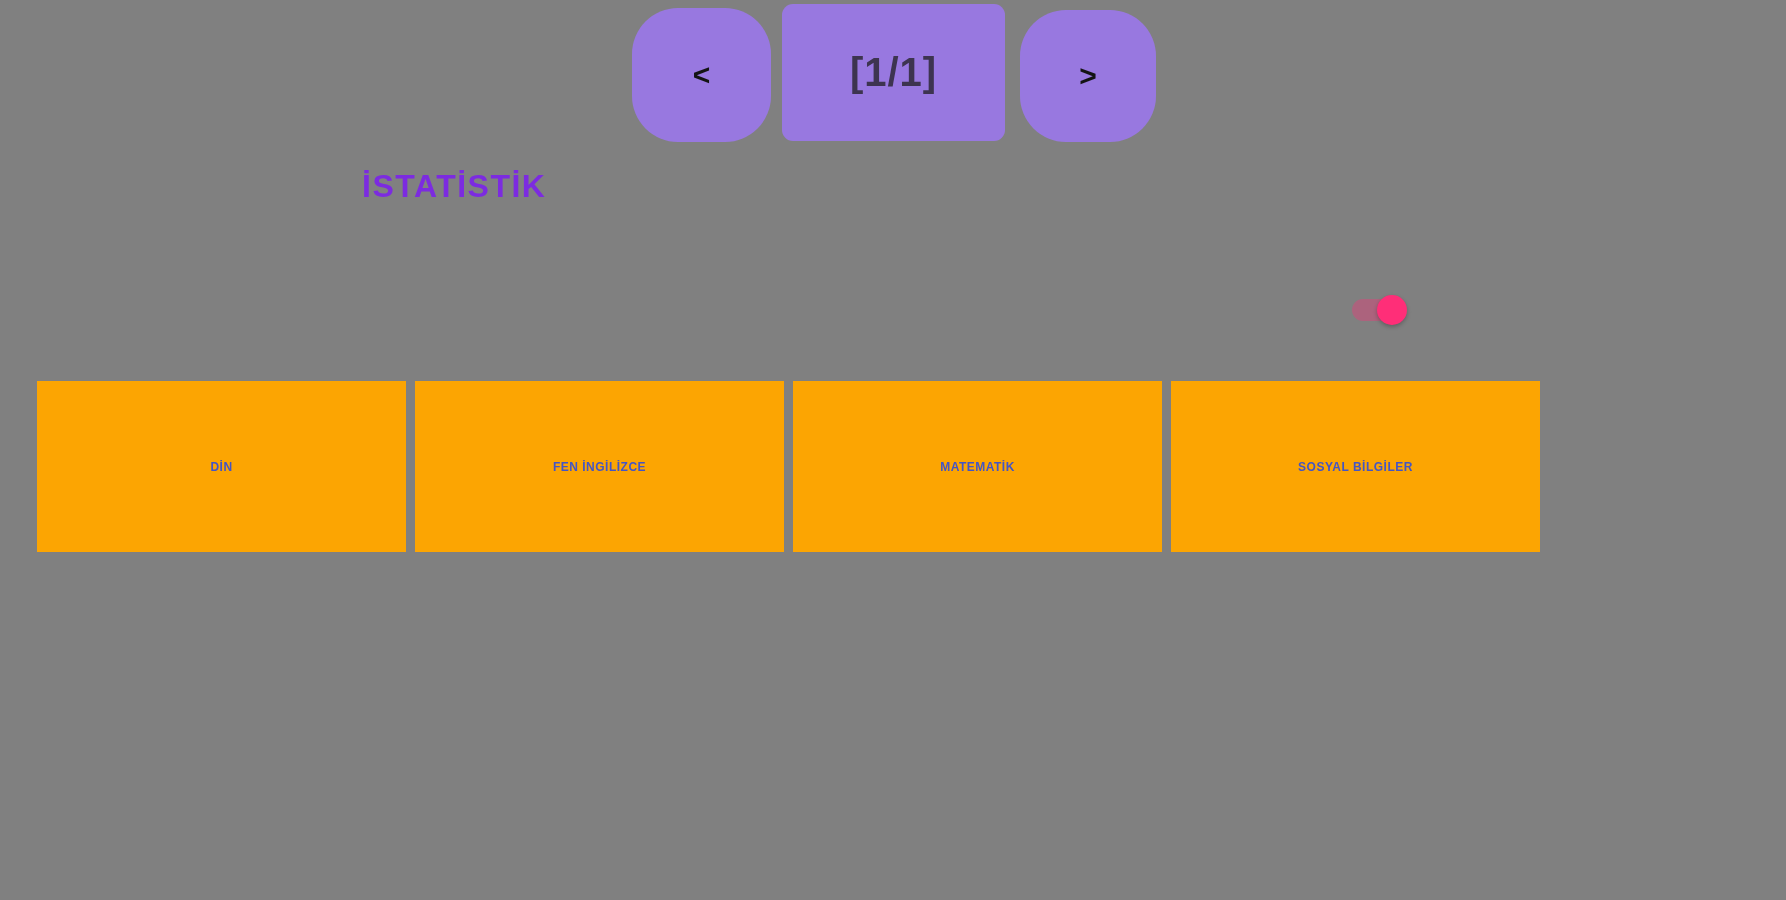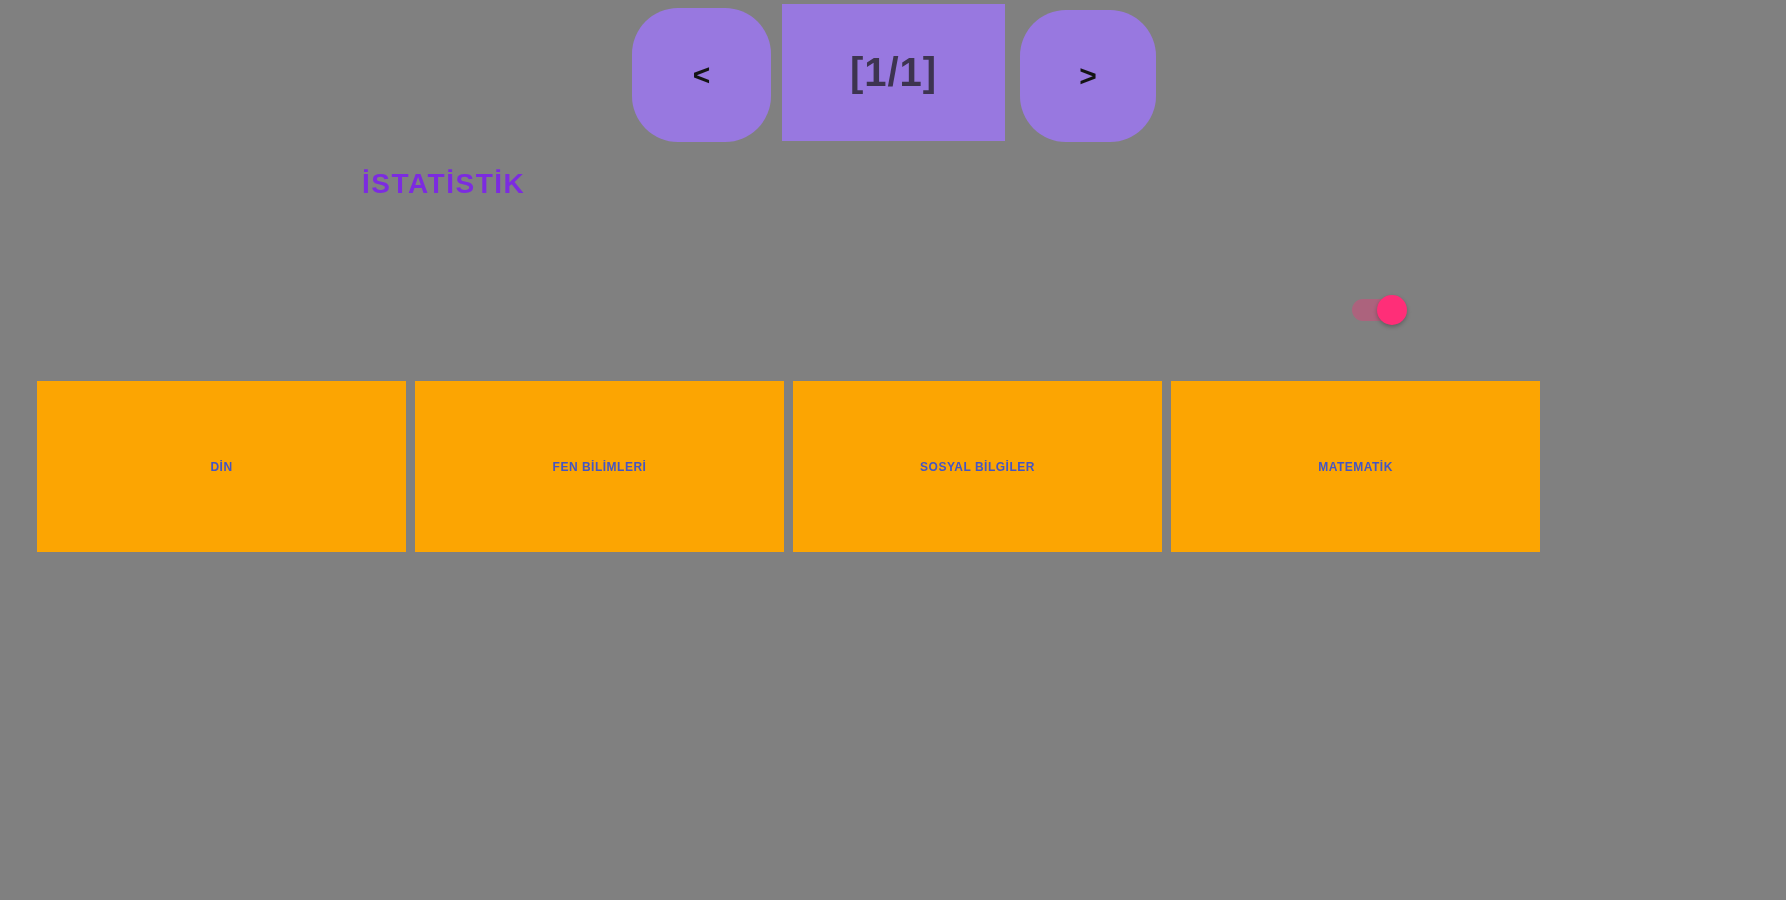--- a/index.html
+++ b/index.html
@@ -48,28 +48,29 @@
     left: 782px; top: 4px;
     width: 223px; height: 137px;
     background: #9878e0;
     color: #3d3450;
     font-weight: bold;
     font-size: 40px;
     display: flex;
     align-items: center;
     justify-content: center;
     letter-spacing: 1px;
+    border-radius: 11px;
   }
 
   
   .stage-title {
     position: absolute;
     left: 362px; top: 168px;
     color: #7c2be0;
-    font-size: 28px;
+    font-size: 32px;
     font-weight: bold;
     letter-spacing: 1.5px;
   }
 
   
   .toggle {
     position: absolute;
     left: 1352px; top: 299px;
     width: 50px; height: 22px;
     border-radius: 11px;
@@ -133,23 +134,23 @@
 
   <div class="toggle">
     <div class="toggle-knob"></div>
   </div>
 
   <div class="subjects-row">
     <button class="subject-btn">
       <span class="subject-label">DİN</span>
     </button>
     <button class="subject-btn">
-      <span class="subject-label">FEN BİLİMLERİ</span>
+      <span class="subject-label">FEN İNGİLİZCE</span>
+    </button>
+    <button class="subject-btn">
+      <span class="subject-label">MATEMATİK</span>
     </button>
     <button class="subject-btn">
       <span class="subject-label">SOSYAL BİLGİLER</span>
-    </button>
-    <button class="subject-btn">
-      <span class="subject-label">MATEMATİK</span>
     </button>
   </div>
 
 </div>
 
 </body></html>

